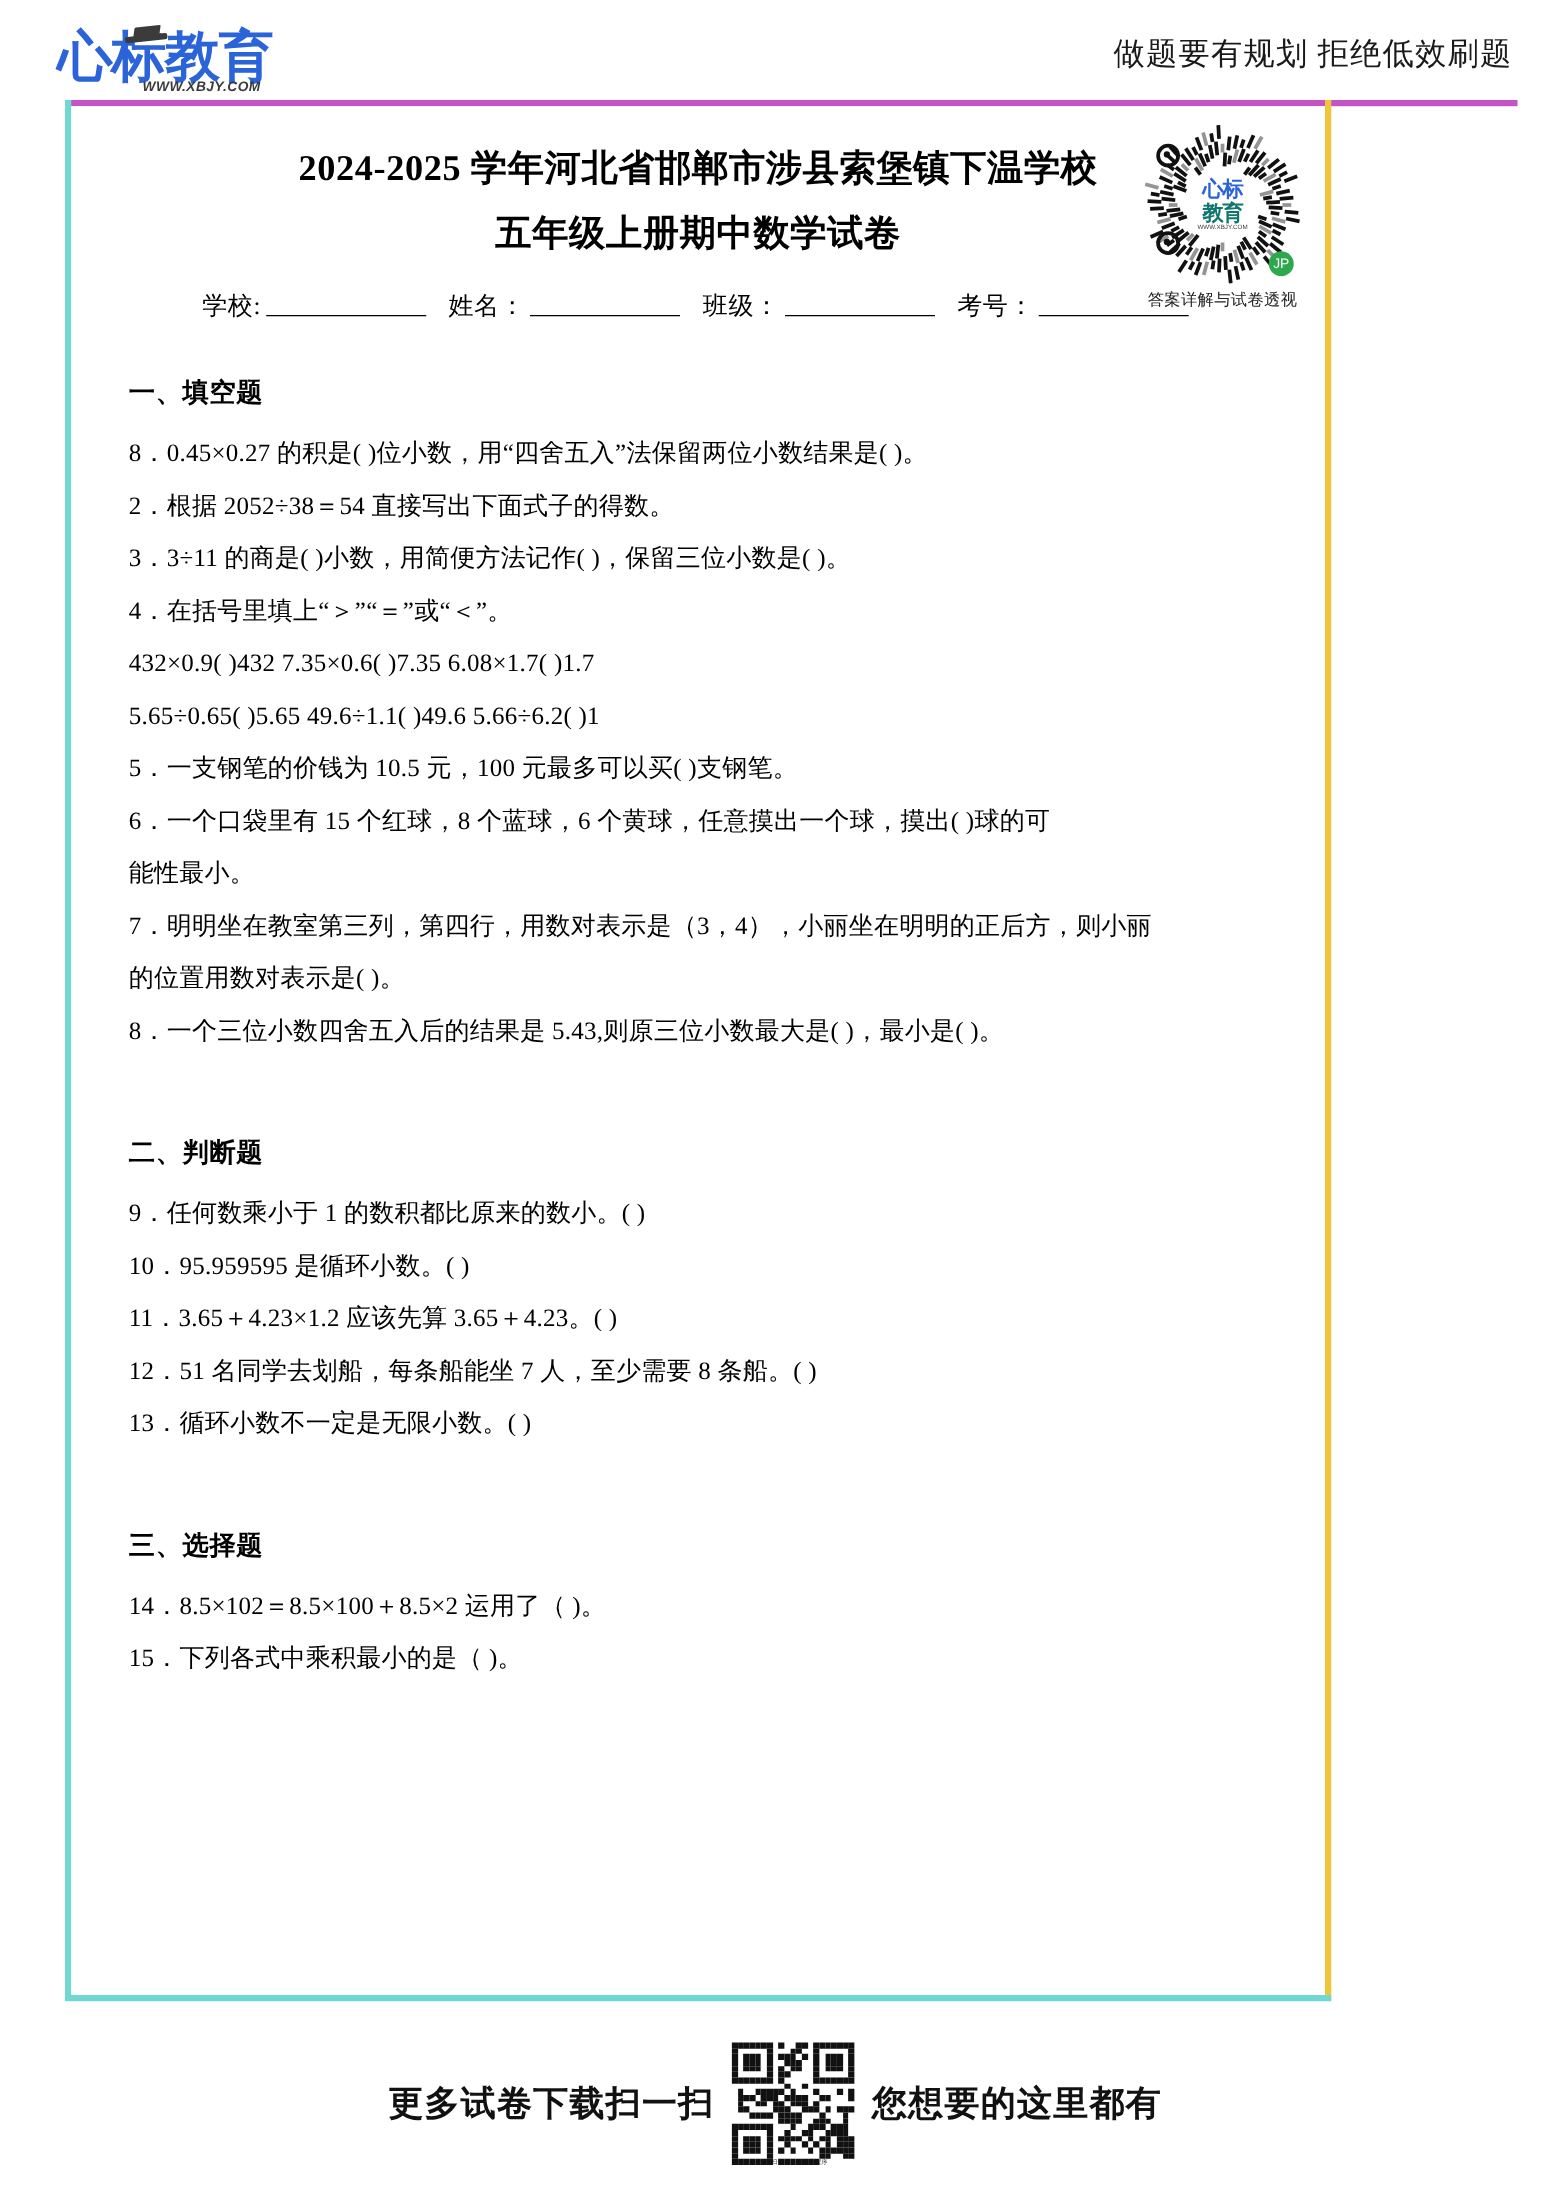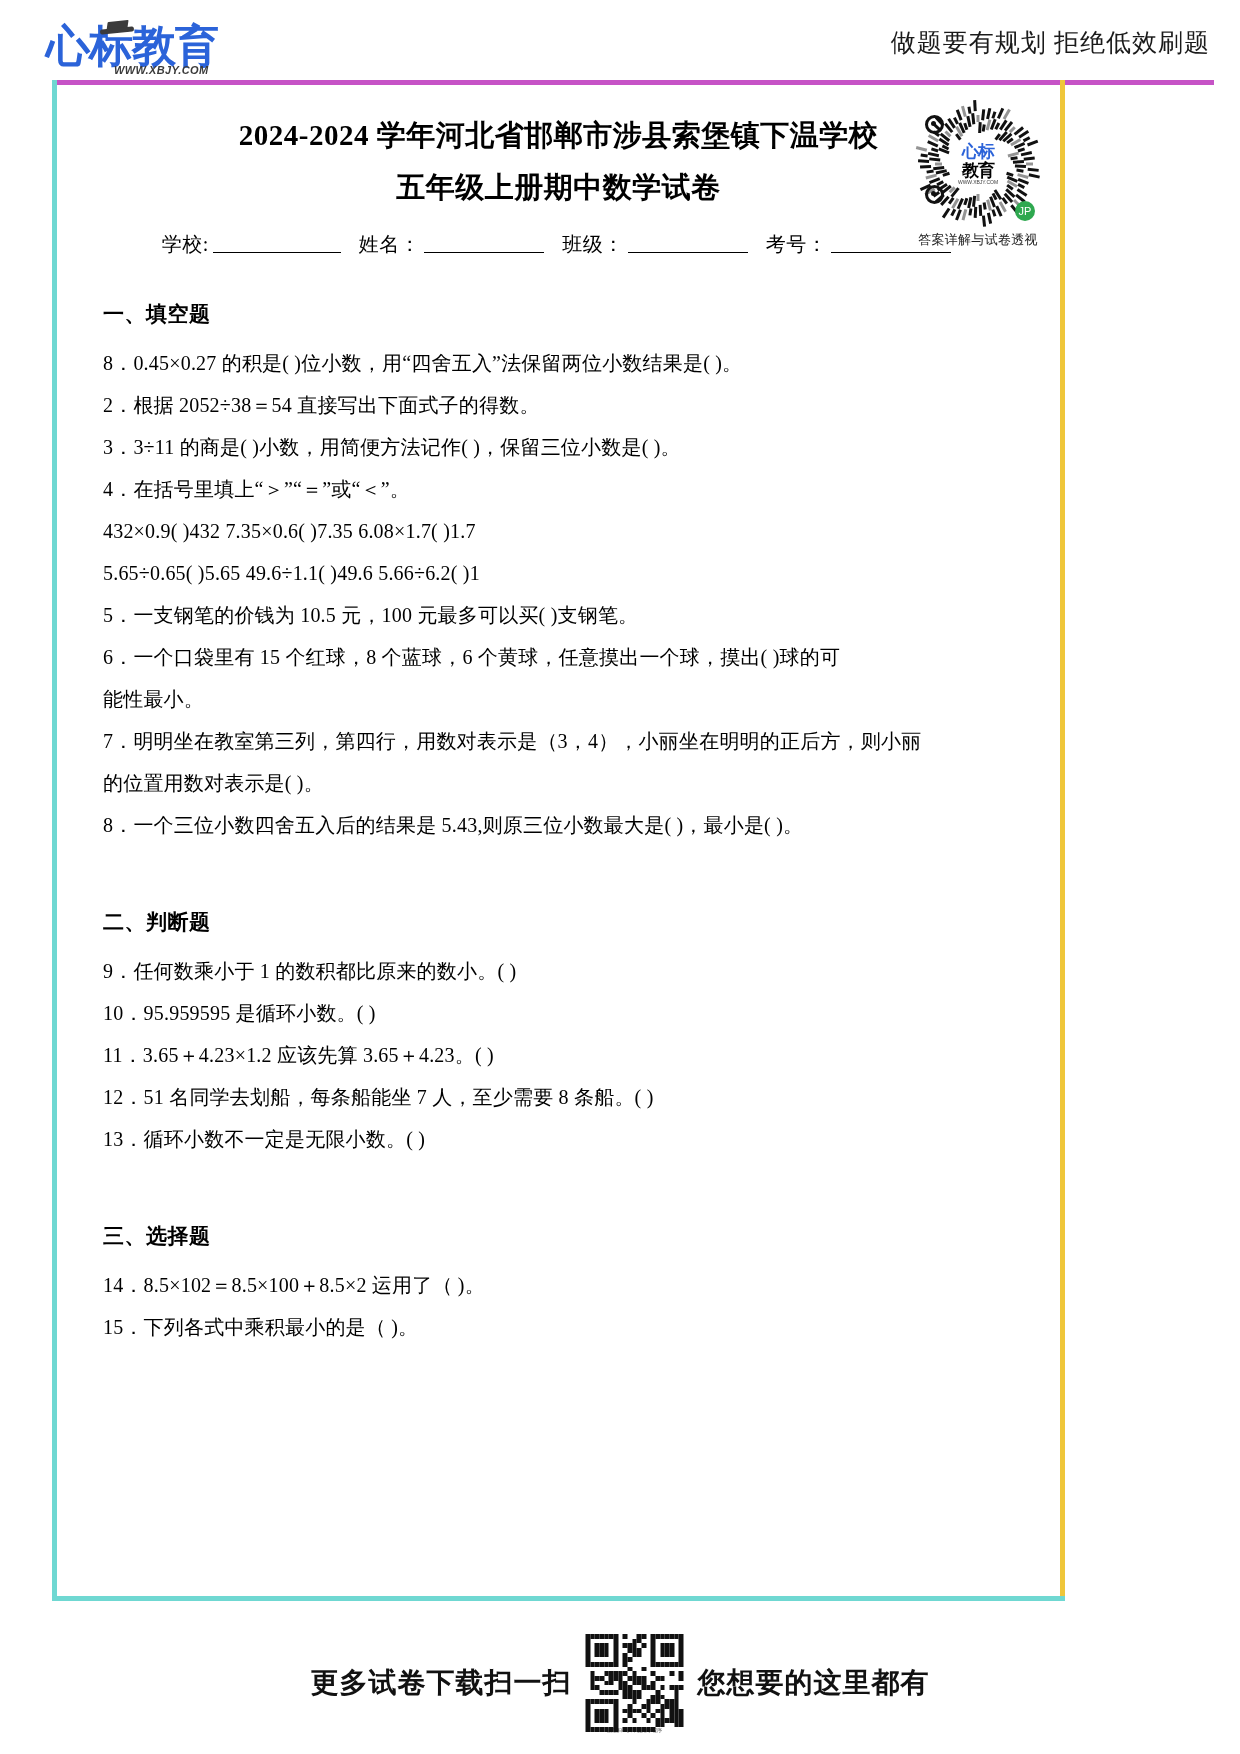--- a/index.html
+++ b/index.html
@@ -191,21 +191,21 @@
     font-family: "Liberation Sans", sans-serif;
     font-size: 17px;
     font-weight: bold;
     color: #2b63d9;
     letter-spacing: -1px;
   }
   .qr-center .l2 {
     font-family: "Liberation Sans", sans-serif;
     font-size: 17px;
     font-weight: bold;
-    color: #000000;
+    color: #0f766e;
     letter-spacing: -1px;
     margin-top: 2px;
     text-align: center;
   }
   .qr-center .l3 {
     font-family: "Liberation Sans", sans-serif;
     font-size: 5px;
     color: #3b3b3b;
     margin-top: 1px;
   }
@@ -487,21 +487,21 @@
         <div class="l1">心标</div>
         <div class="l2">教育</div>
         <div class="l3">WWW.XBJY.COM</div>
       </div>
       <div class="qr-badge">JP</div>
     </div>
     <div class="qr-caption">答案详解与试卷透视</div>
   </div>
 
   <div class="title-block">
-    <div class="doc-title">2024-2024 学年河北省邯郸市涉县索堡镇下温学校</div>
+    <div class="doc-title">2024-2025 学年河北省邯郸市涉县索堡镇下温学校</div>
     <div class="doc-title">五年级上册期中数学试卷</div>
   </div>
 
   <div class="info-line">
     <span>学校:</span><span class="blank"></span><span class="sp-s"></span><span>姓名：</span><span class="blank short"></span><span class="sp-s"></span><span>班级：</span><span class="blank short"></span><span class="sp-s"></span><span>考号：</span><span class="blank short"></span>
   </div>
 
   <div class="body-area">
 
     <div class="sec-head first">一、填空题</div>

